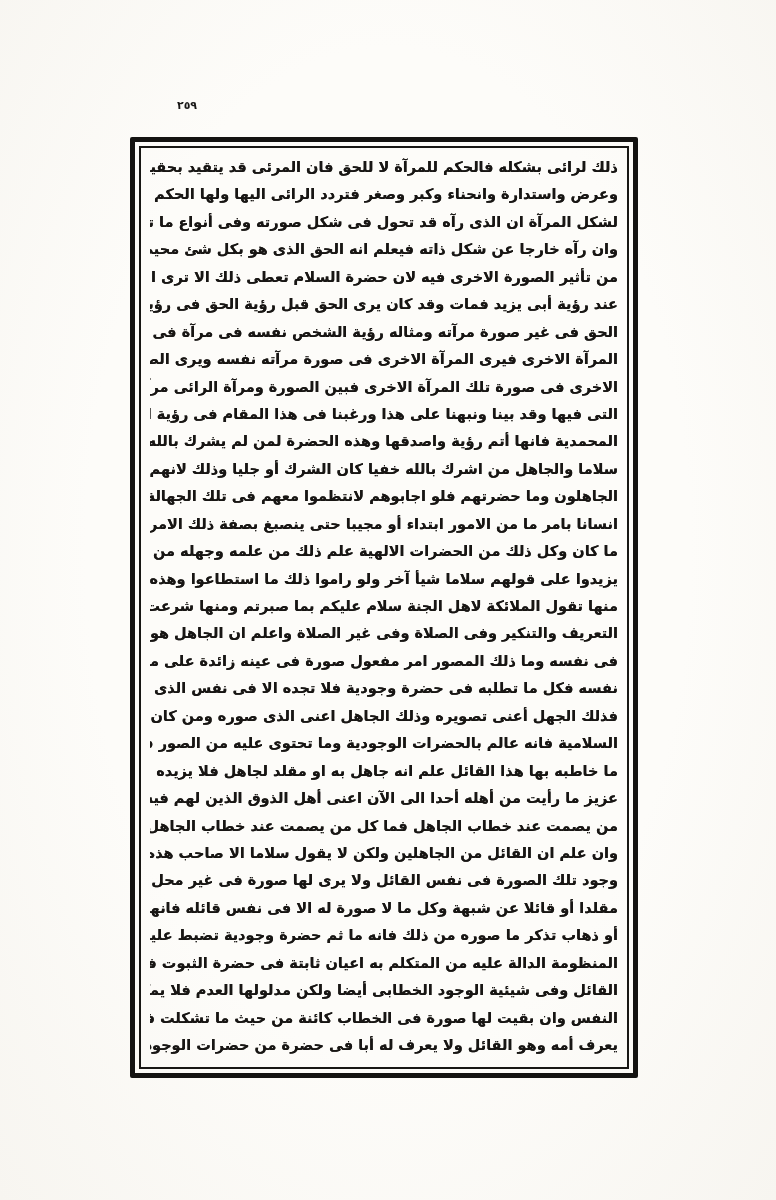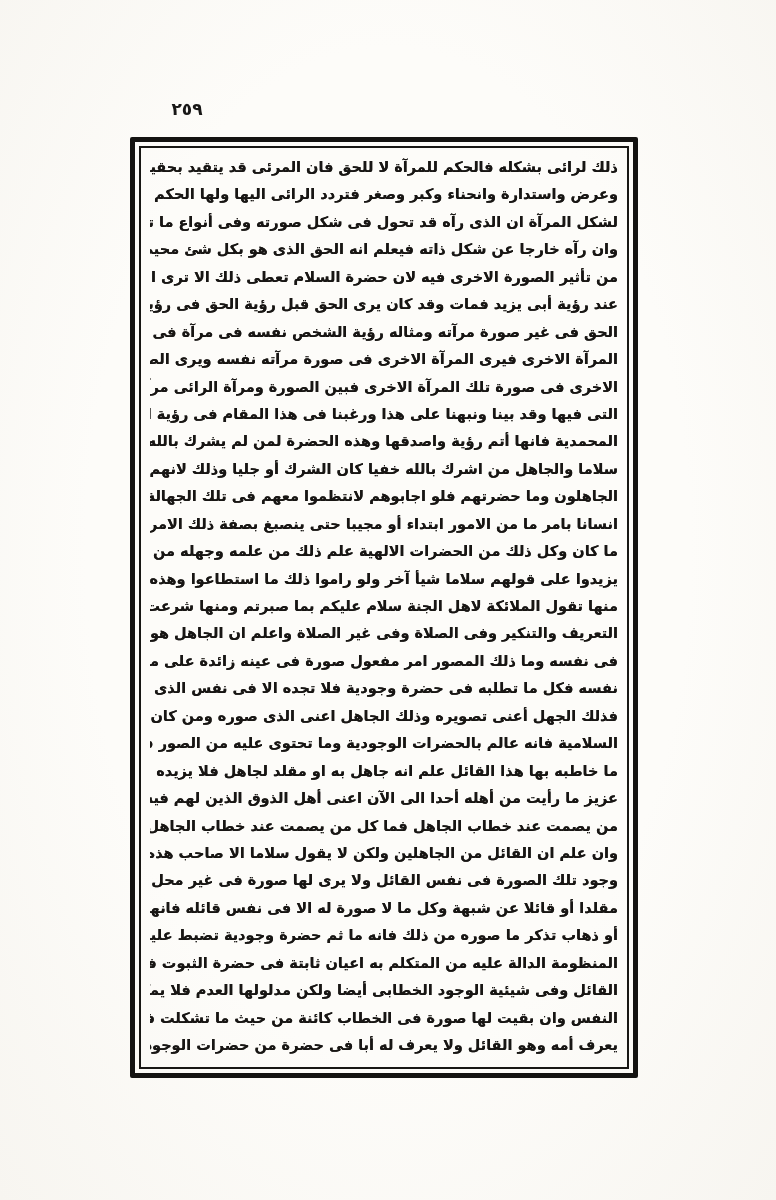--- a/index.html
+++ b/index.html
@@ -11,21 +11,21 @@
     font-family: "DejaVu Sans", sans-serif;
   }
   .scan {
     position: absolute; inset: 0;
     background: radial-gradient(ellipse at 50% 46%, #fdfcf9 55%, #f7f5f0 100%);
   }
   .pagenum {
     position: absolute;
     left: 160px; top: 99px; width: 54px;
     text-align: center;
-    font-size: 17px; font-weight: bold;
+    font-size: 11px; font-weight: bold;
     letter-spacing: 2px;
     color: #181716;
     direction: rtl;
   }
   .frame-outer {
     position: absolute;
     left: 130px; top: 137px;
     width: 508px; height: 941px;
     box-sizing: border-box;
     border: 5px solid #141311;

